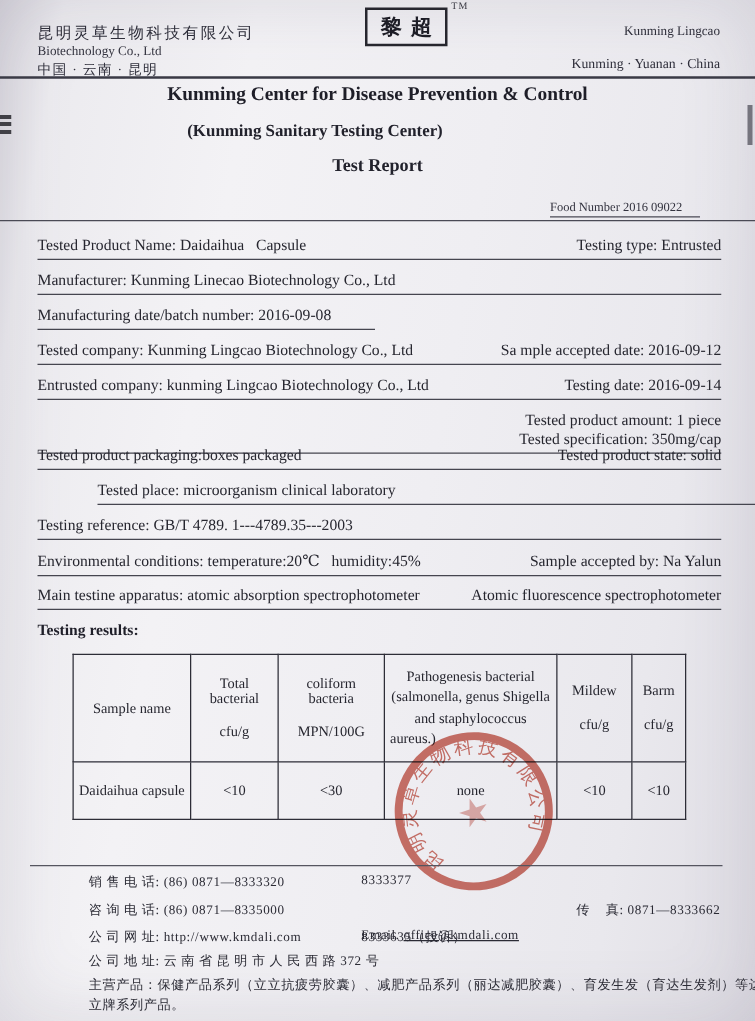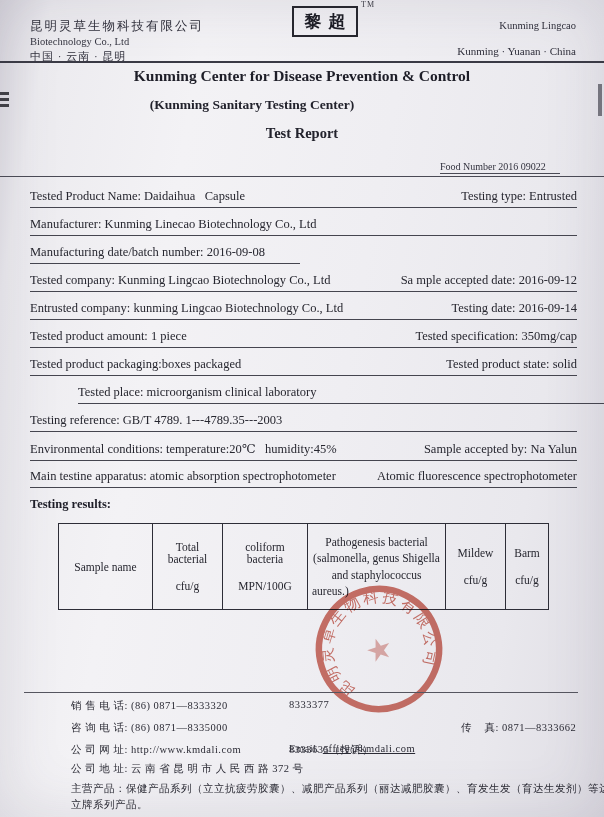--- a/index.html
+++ b/index.html
@@ -114,21 +114,21 @@
     <span>Manufacturing date/batch number: 2016-09-08</span>
   </div>
   <div class="abs frow" style="top:273px;">
     <span>Tested company: Kunming Lingcao Biotechnology Co., Ltd</span>
     <span>Sa mple accepted date: 2016-09-12</span>
   </div>
   <div class="abs frow" style="top:301px;">
     <span>Entrusted company: kunming Lingcao Biotechnology Co., Ltd</span>
     <span>Testing date: 2016-09-14</span>
   </div>
-  <div class="abs frow" style="top:329px;">
+  <div class="abs frow" style="top:329px;flex-direction:column;">
     <span>Tested product amount: 1 piece</span>
     <span>Tested specification: 350mg/cap</span>
   </div>
   <div class="abs frow" style="top:357px;">
     <span>Tested product packaging:boxes packaged</span>
     <span>Tested product state: solid</span>
   </div>
   <div class="abs frow" style="top:385px;margin-left:48px;">
     <span>Tested place: microorganism clinical laboratory</span>
   </div>
@@ -172,20 +172,28 @@
         <div>Pathogenesis bacterial (salmonella, genus Shigella and staphylococcus aureus.)</div>
       </td>
       <td>
         <div>Mildew</div>
         <div class="h2">cfu/g</div>
       </td>
       <td>
         <div>Barm</div>
         <div class="h2">cfu/g</div>
       </td>
+    </tr>
+    <tr class="drow">
+      <td>Daidaihua capsule</td>
+      <td>&lt;10</td>
+      <td>&lt;30</td>
+      <td>none</td>
+      <td>&lt;10</td>
+      <td>&lt;10</td>
     </tr>
   </tbody>
     </table>
 
   <svg class="abs stamp" viewBox="0 0 146 146">
     <defs>
       <path id="stampArc" d="M 39.8 106.2 A 47 47 0 1 1 106.2 106.2" fill="none"></path>
     </defs>
     <g transform="rotate(-18 73 73)" opacity="0.8">
       <circle cx="73" cy="73" r="60" fill="none" stroke="#bc3a2b" stroke-width="6.5"></circle>

